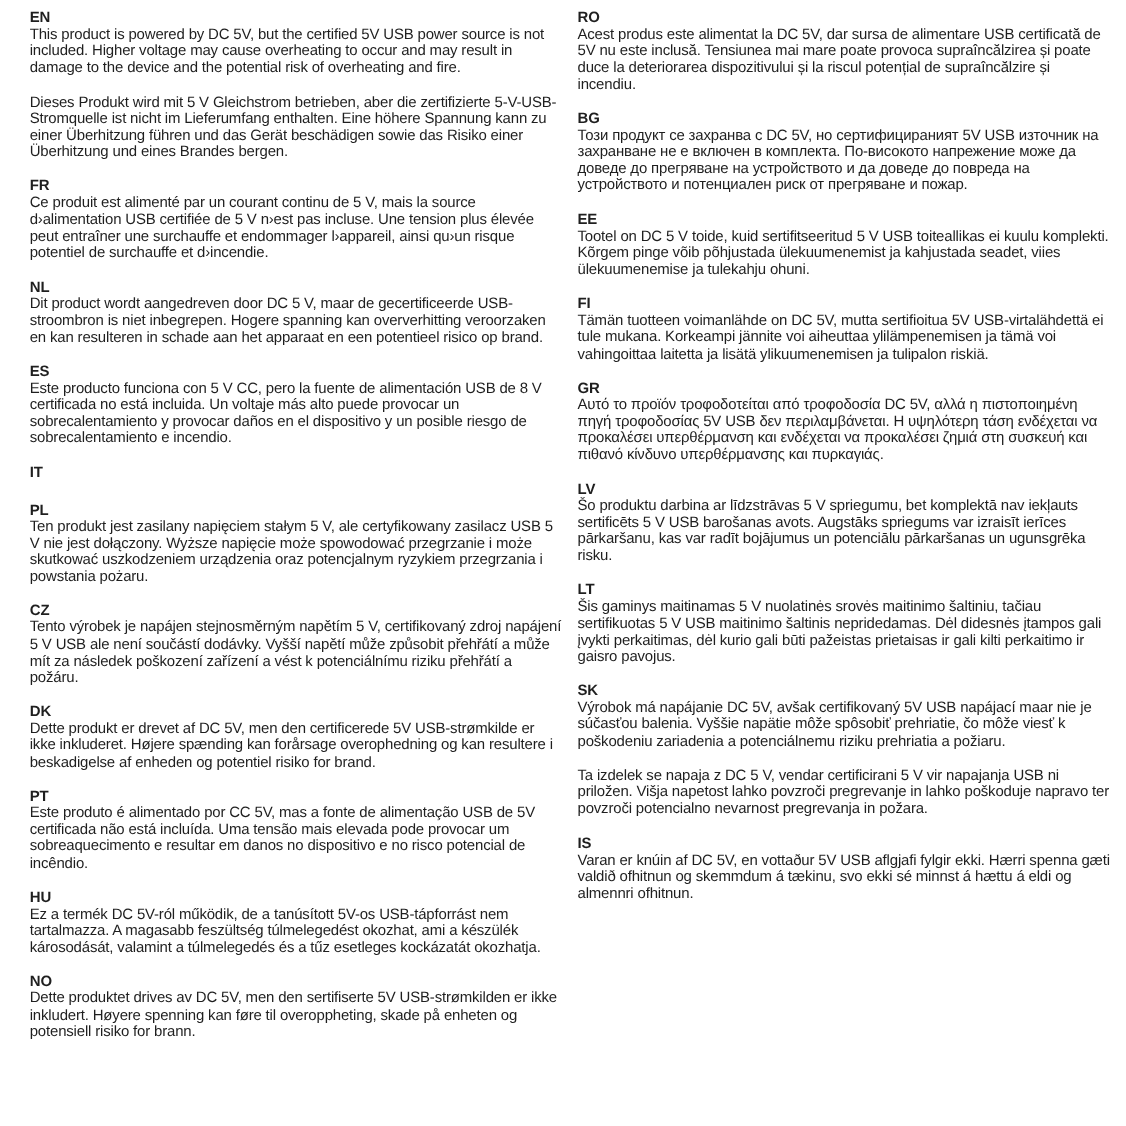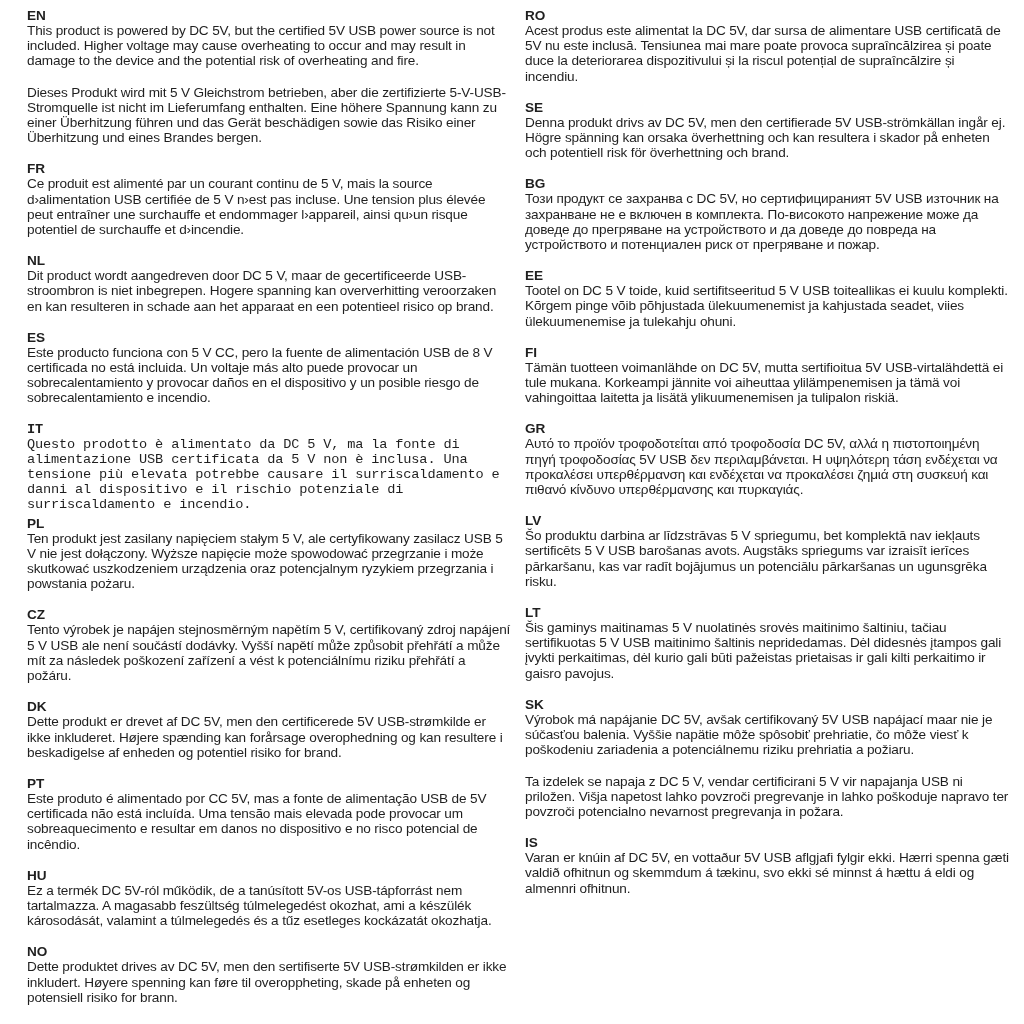--- a/index.html
+++ b/index.html
@@ -22,24 +22,23 @@
   }
   .column {
     width: 485px;
     flex: 0 0 485px;
   }
   .lang-section {
     margin: 0 0 16px 0;
   }
   .lang-section.tight {
     margin-bottom: 2px;
-    font-family: Liberation Mono, monospace;
   }
   .lang-section.tight + .lang-section {
-    margin-top: 3px;
+    margin-top: 19px;
   }
   .lang-code {
     font-size: 13.6px;
     line-height: 15px;
     font-weight: bold;
     letter-spacing: -0.1px;
   }
   .lang-text {
     font-size: 13.6px;
     line-height: 15.2px;
@@ -71,21 +70,20 @@
     <p class="lang-text">Dit product wordt aangedreven door DC 5 V, maar de gecertificeerde USB-stroombron is niet inbegrepen. Hogere spanning kan oververhitting veroorzaken en kan resulteren in schade aan het apparaat en een potentieel risico op brand.</p>
   </div>
 
   <div class="lang-section">
     <div class="lang-code">ES</div>
     <p class="lang-text">Este producto funciona con 5 V CC, pero la fuente de alimentación USB de 8 V certificada no está incluida. Un voltaje más alto puede provocar un sobrecalentamiento y provocar daños en el dispositivo y un posible riesgo de sobrecalentamiento e incendio.</p>
   </div>
 
   <div class="lang-section tight">
     <div class="lang-code">IT</div>
-    <p class="lang-text">Questo prodotto è alimentato da DC 5 V, ma la fonte di alimentazione USB certificata da 5 V non è inclusa. Una tensione più elevata potrebbe causare il surriscaldamento e danni al dispositivo e il rischio potenziale di surriscaldamento e incendio.</p>
   </div>
 
   <div class="lang-section">
     <div class="lang-code">PL</div>
     <p class="lang-text">Ten produkt jest zasilany napięciem stałym 5 V, ale certyfikowany zasilacz USB 5 V nie jest dołączony. Wyższe napięcie może spowodować przegrzanie i może skutkować uszkodzeniem urządzenia oraz potencjalnym ryzykiem przegrzania i powstania pożaru.</p>
   </div>
 
   <div class="lang-section">
     <div class="lang-code">CZ</div>
     <p class="lang-text">Tento výrobek je napájen stejnosměrným napětím 5 V, certifikovaný zdroj napájení 5 V USB ale není součástí dodávky. Vyšší napětí může způsobit přehřátí a může mít za následek poškození zařízení a vést k potenciálnímu riziku přehřátí a požáru.</p>
@@ -110,24 +108,20 @@
     <div class="lang-code">NO</div>
     <p class="lang-text">Dette produktet drives av DC 5V, men den sertifiserte 5V USB-strømkilden er ikke inkludert. Høyere spenning kan føre til overoppheting, skade på enheten og potensiell risiko for brann.</p>
   </div>
 </div>
   <div class="column">
   <div class="lang-section">
     <div class="lang-code">RO</div>
     <p class="lang-text">Acest produs este alimentat la DC 5V, dar sursa de alimentare USB certificată de 5V nu este inclusă. Tensiunea mai mare poate provoca supraîncălzirea și poate duce la deteriorarea dispozitivului și la riscul potențial de supraîncălzire și incendiu.</p>
   </div>
 
-  <div class="lang-section">
-    <div class="lang-code">SE</div>
-    <p class="lang-text">Denna produkt drivs av DC 5V, men den certifierade 5V USB-strömkällan ingår ej. Högre spänning kan orsaka överhettning och kan resultera i skador på enheten och potentiell risk för överhettning och brand.</p>
-  </div>
 
   <div class="lang-section">
     <div class="lang-code">BG</div>
     <p class="lang-text">Този продукт се захранва с DC 5V, но сертифицираният 5V USB източник на захранване не е включен в комплекта. По-високото напрежение може да доведе до прегряване на устройството и да доведе до повреда на устройството и потенциален риск от прегряване и пожар.</p>
   </div>
 
   <div class="lang-section">
     <div class="lang-code">EE</div>
     <p class="lang-text">Tootel on DC 5 V toide, kuid sertifitseeritud 5 V USB toiteallikas ei kuulu komplekti. Kõrgem pinge võib põhjustada ülekuumenemist ja kahjustada seadet, viies ülekuumenemise ja tulekahju ohuni.</p>
   </div>

